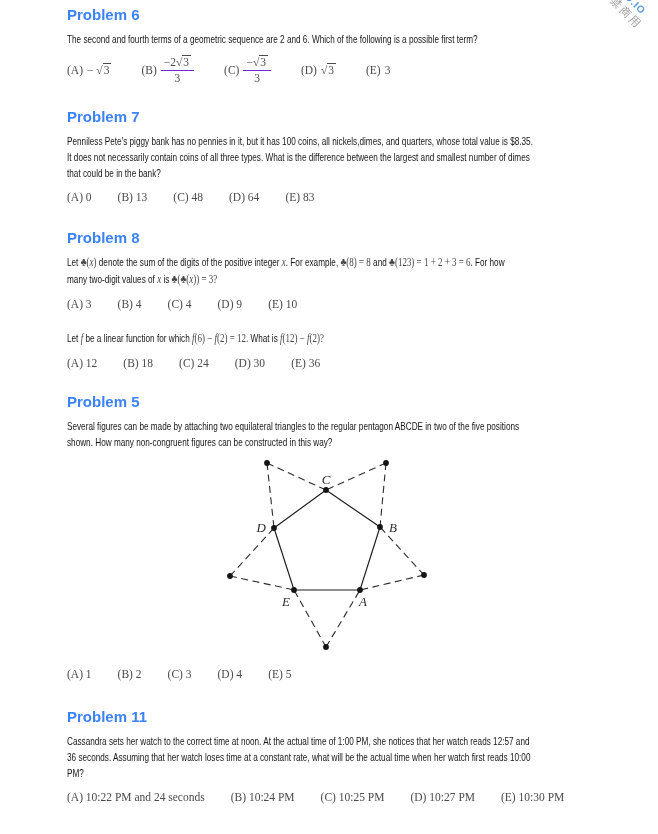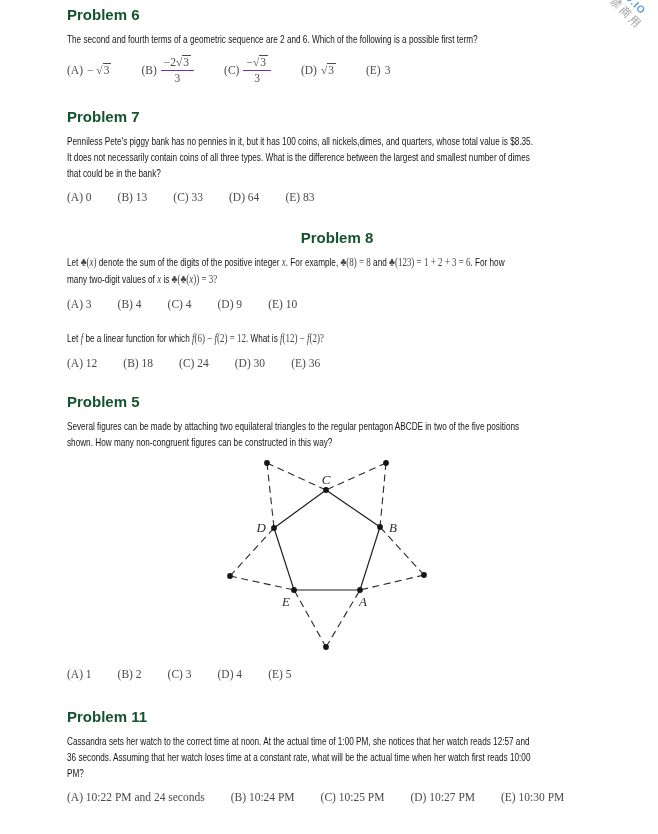--- a/index.html
+++ b/index.html
@@ -10,26 +10,26 @@
   
   .watermark { position:absolute; top:-4px; right:-20px; width:96px;
                transform:rotate(45deg); transform-origin:center;
                display:flex; flex-direction:column; align-items:center; gap:0;
                pointer-events:none; }
   .wm-brand { font-size:10px; font-weight:bold; color:#5b9bd5; letter-spacing:1px; }
   .wm-text  { font-size:11px; color:#9b9b9b; letter-spacing:2px;
               font-family:"DejaVu Sans", sans-serif; }
 
   
-  .ptitle { color:#14532d; font-size:15px; font-weight:bold; line-height:18px; margin-bottom:7px; }
+  .ptitle { color:#3b82f6; font-size:15px; font-weight:bold; line-height:18px; margin-bottom:7px; }
 
   .problem { width:540px; }
   #p6  { margin-bottom:20px; }
   #p7  { margin-bottom:26px; }
-  #p8  { margin-bottom:20px;text-align:center; }
+  #p8  { margin-bottom:20px; }
   #p9  { margin-bottom:24px; }
   #p10 { margin-bottom:28px; }
 
   
   .stline { display:block; white-space:pre; font-size:10.5px; line-height:16px; color:#161616;
             transform:scaleX(0.78); transform-origin:0 50%; width:max-content; }
   .mathline { line-height:17px; }
 
   
   .m  { font-family:"Liberation Serif","DejaVu Sans",serif; font-size:11.5px; color:#454545; }
@@ -74,21 +74,21 @@
   </section>
 
   <section class="problem" id="p7">
     <h2 class="ptitle">Problem 7</h2>
     <div class="stline">Penniless Pete's piggy bank has no pennies in it, but it has 100 coins, all nickels,dimes, and quarters, whose total value is $8.35.</div>
     <div class="stline">It does not necessarily contain coins of all three types. What is the difference between the largest and smallest number of dimes</div>
     <div class="stline">that could be in the bank?</div>
     <div class="answers">
       <span>(A) 0</span>
       <span>(B) 13</span>
-      <span>(C) 33</span>
+      <span>(C) 48</span>
       <span>(D) 64</span>
       <span>(E) 83</span>
     </div>
   </section>
 
   <section class="problem" id="p8">
     <h2 class="ptitle">Problem 8</h2>
     <div class="stline mathline"><span>Let </span><span class="m">♣(</span><span class="mi">x</span><span class="m">)</span><span> denote the sum of the digits of the positive integer </span><span class="mi">x</span><span>. For example, </span><span class="m">♣(8) = 8</span><span> and </span><span class="m">♣(123) = 1 + 2 + 3 = 6.</span><span> For how</span></div>
     <div class="stline mathline"><span>many two-digit values of </span><span class="mi">x</span><span> is </span><span class="m">♣(♣(</span><span class="mi">x</span><span class="m">)) = 3?</span></div>
     <div class="answers">

